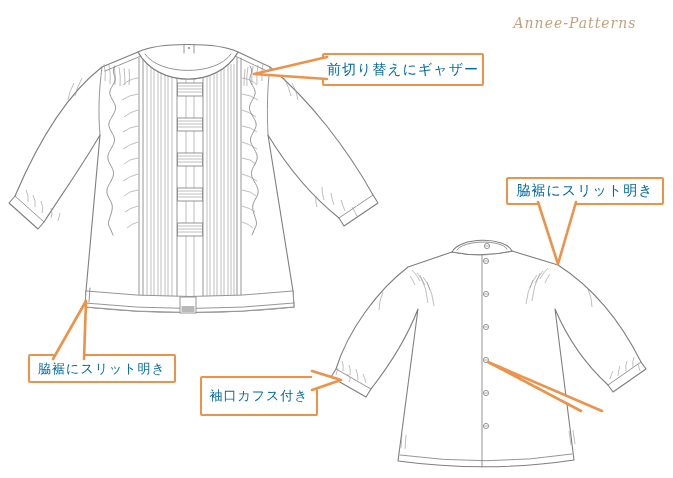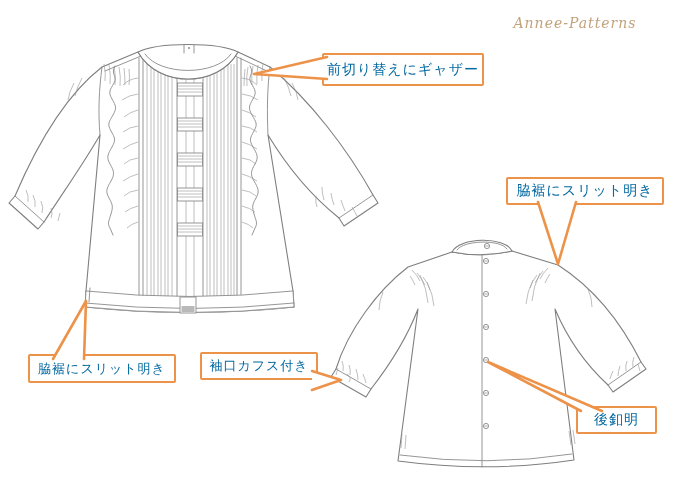--- a/index.html
+++ b/index.html
@@ -7,21 +7,21 @@
           font-family:"Liberation Sans",sans-serif;}
   .canvas svg{position:absolute;left:0;top:0;}
   #art{z-index:1;}
   #tails{z-index:3;pointer-events:none;}
   .callout{position:absolute;z-index:2;background:#fff;border:2px solid #ED9249;border-radius:2px;
            box-sizing:border-box;display:flex;align-items:center;justify-content:center;
            font-size:14px;color:#0369a1;letter-spacing:1px;white-space:nowrap;font-weight:500;}
   .c1{left:322px;top:53px;width:162px;height:33px;}
   .c2{left:506px;top:177px;width:158px;height:28px;}
   .c3{left:28px;top:354px;width:148px;height:29px;font-size:13px;}
-  .c4{left:200px;top:352px;width:118px;height:28px;font-size:13px;}
+  .c4{left:200px;top:376px;width:118px;height:40px;font-size:13px;}
   .c5{left:576px;top:406px;width:81px;height:28px;}
   .logo{position:absolute;z-index:2;left:488px;top:15px;width:174px;text-align:center;
         font-family:"DejaVu Serif",serif;font-style:italic;font-size:14px;color:#C2A27C;
         letter-spacing:1px;}
   .lineart{stroke:#8a8a8a;fill:none;stroke-width:0.9;stroke-linecap:round;stroke-linejoin:round;}
   .sil{stroke:#7f7f7f;fill:#ffffff;stroke-width:1.1;stroke-linejoin:round;}
   .fine{stroke:#9a9a9a;stroke-width:0.65;fill:none;}
   .tail{fill:#ffffff;stroke:#ED9249;stroke-width:2.6;stroke-linejoin:round;stroke-linecap:round;}
 </style>
 </head>
@@ -164,23 +164,20 @@
   </div>
   <div class="callout c2">
     <span>脇裾にスリット明き</span>
   </div>
   <div class="callout c3">
     <span>脇裾にスリット明き</span>
   </div>
   <div class="callout c4">
     <span>袖口カフス付き</span>
   </div>
-  <div class="callout c5">
-    <span>後釦明</span>
-  </div>
 
   <svg id="tails" width="673" height="478" viewBox="0 0 673 478">
     <path class="tail" d="M327,57 L254,74 L327,79"></path>
     <path class="tail" d="M538,202 L558,264 L576,202"></path>
     <path class="tail" d="M53,359 L86,301 L84,359"></path>
     <path class="tail" d="M312,371 L341,380 L312,390"></path>
     <path class="tail" d="M581,411 L488,362 L602,411"></path>
   </svg>
 
   <div class="logo">

